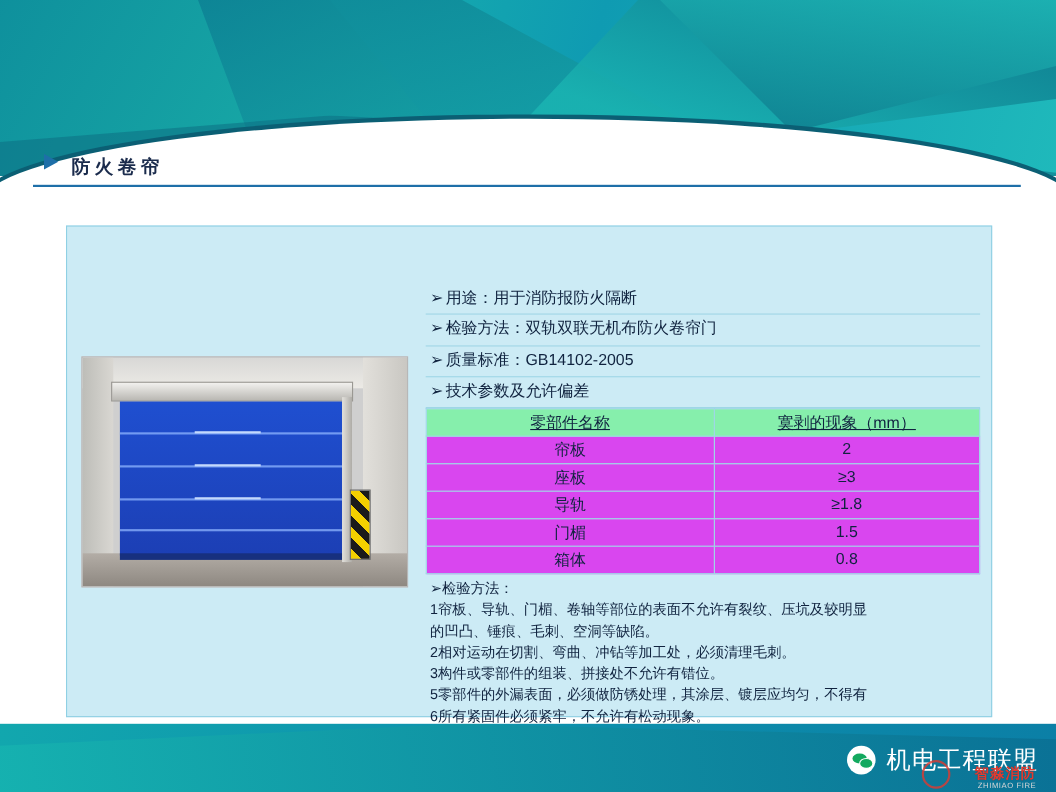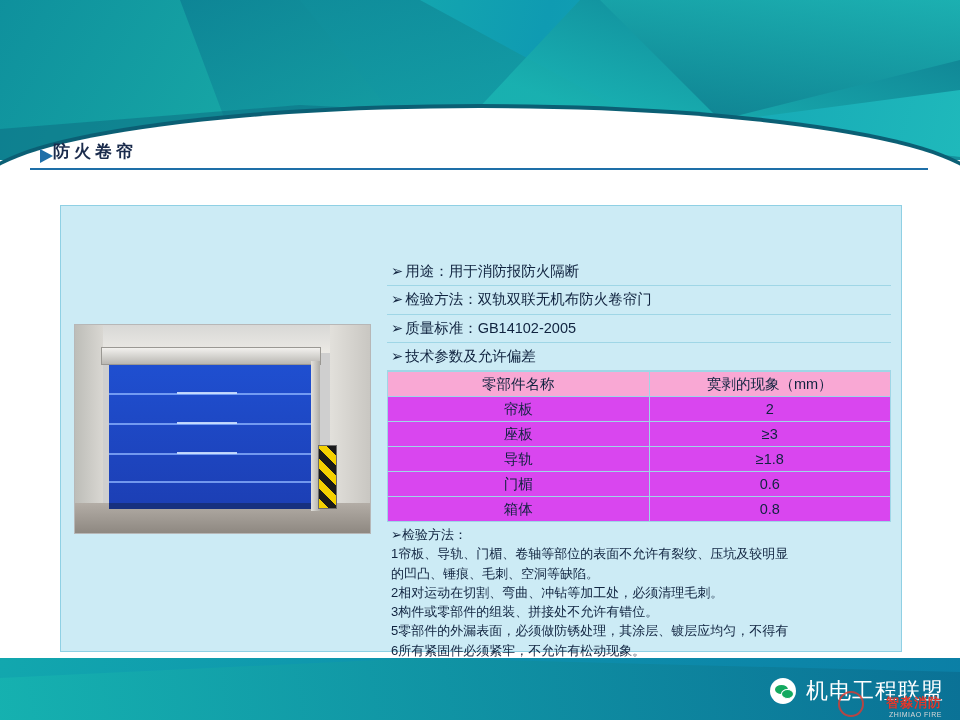--- a/index.html
+++ b/index.html
@@ -50,21 +50,21 @@
     background:#ffffff;
     border-radius:50% 50% 0 0 / 100% 100% 0 0;
   }
   .sweep-dark{
     position:absolute;left:-20px;top:104px;width:1000px;height:80px;
     background:#0b5f74;
     border-radius:50% 50% 0 0 / 100% 100% 0 0;
   }
   
   .title-row{
-    position:absolute;left:40px;top:140px;display:flex;align-items:flex-end;
+    position:absolute;left:40px;top:140px;display:flex;align-items:flex-start;gap:12px;
   }
   .tri-icon{
     width:0;height:0;border-left:13px solid #1e6fa8;
     border-top:7px solid transparent;border-bottom:7px solid transparent;
   }
   .title-text{
     font-size:17px;color:#1a2b4c;letter-spacing:4px;font-weight:bold;
   }
   .title-underline{
     position:absolute;left:30px;top:168px;width:898px;height:2px;background:#1e6fa8;
@@ -102,21 +102,21 @@
   .row-line:first-child{border-top:none;margin-top:44px;}
   .arrow{color:#10233f;margin-right:2px;}
   
   table.spec{
     width:100%;border-collapse:collapse;margin:0;font-size:14.5px;color:#10233f;
   }
   table.spec td{
     border:1px solid #9fd6e6;text-align:center;padding:2px 0;height:20px;
     background:#d946ef;
   }
-  table.spec tr.head td{background:#f9a8d4;}
+  table.spec tr.head td{background:#86efac;text-decoration:underline;}
   table.spec td.c1{width:52%;}
   
   .notes{
     font-size:13px;color:#10233f;line-height:1.48;padding:3px 4px 2px 4px;
     border-bottom:1px solid #9fd6e6;
   }
   .notes div{margin:0;}
   .brand-line{
     padding:3px 4px;font-size:14.5px;color:#10233f;
   }
@@ -233,21 +233,21 @@
         <tr>
           <td class="c1">座板</td>
           <td>≥3</td>
         </tr>
         <tr>
           <td class="c1">导轨</td>
           <td>≥1.8</td>
         </tr>
         <tr>
           <td class="c1">门楣</td>
-          <td>0.6</td>
+          <td>1.5</td>
         </tr>
         <tr>
           <td class="c1">箱体</td>
           <td>0.8</td>
         </tr>
       </tbody>
     </table>
 
     <div class="notes">
       <div>➢检验方法：</div>

